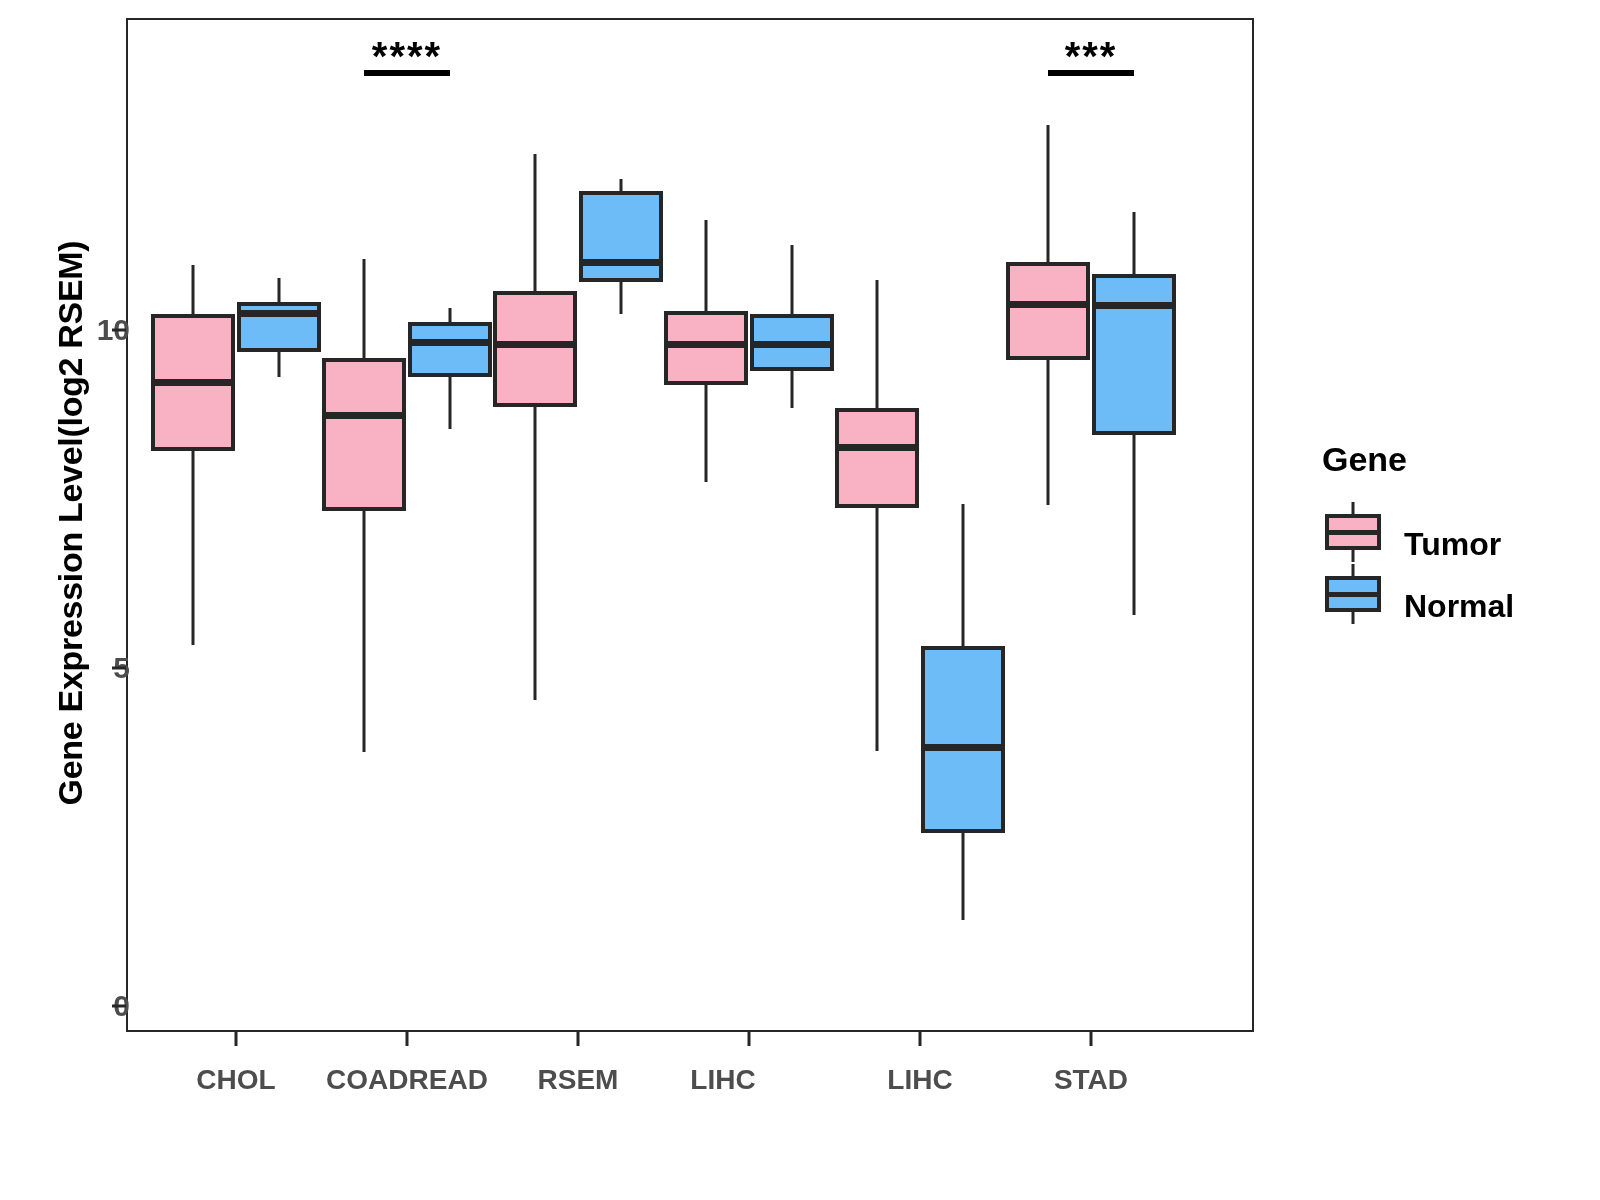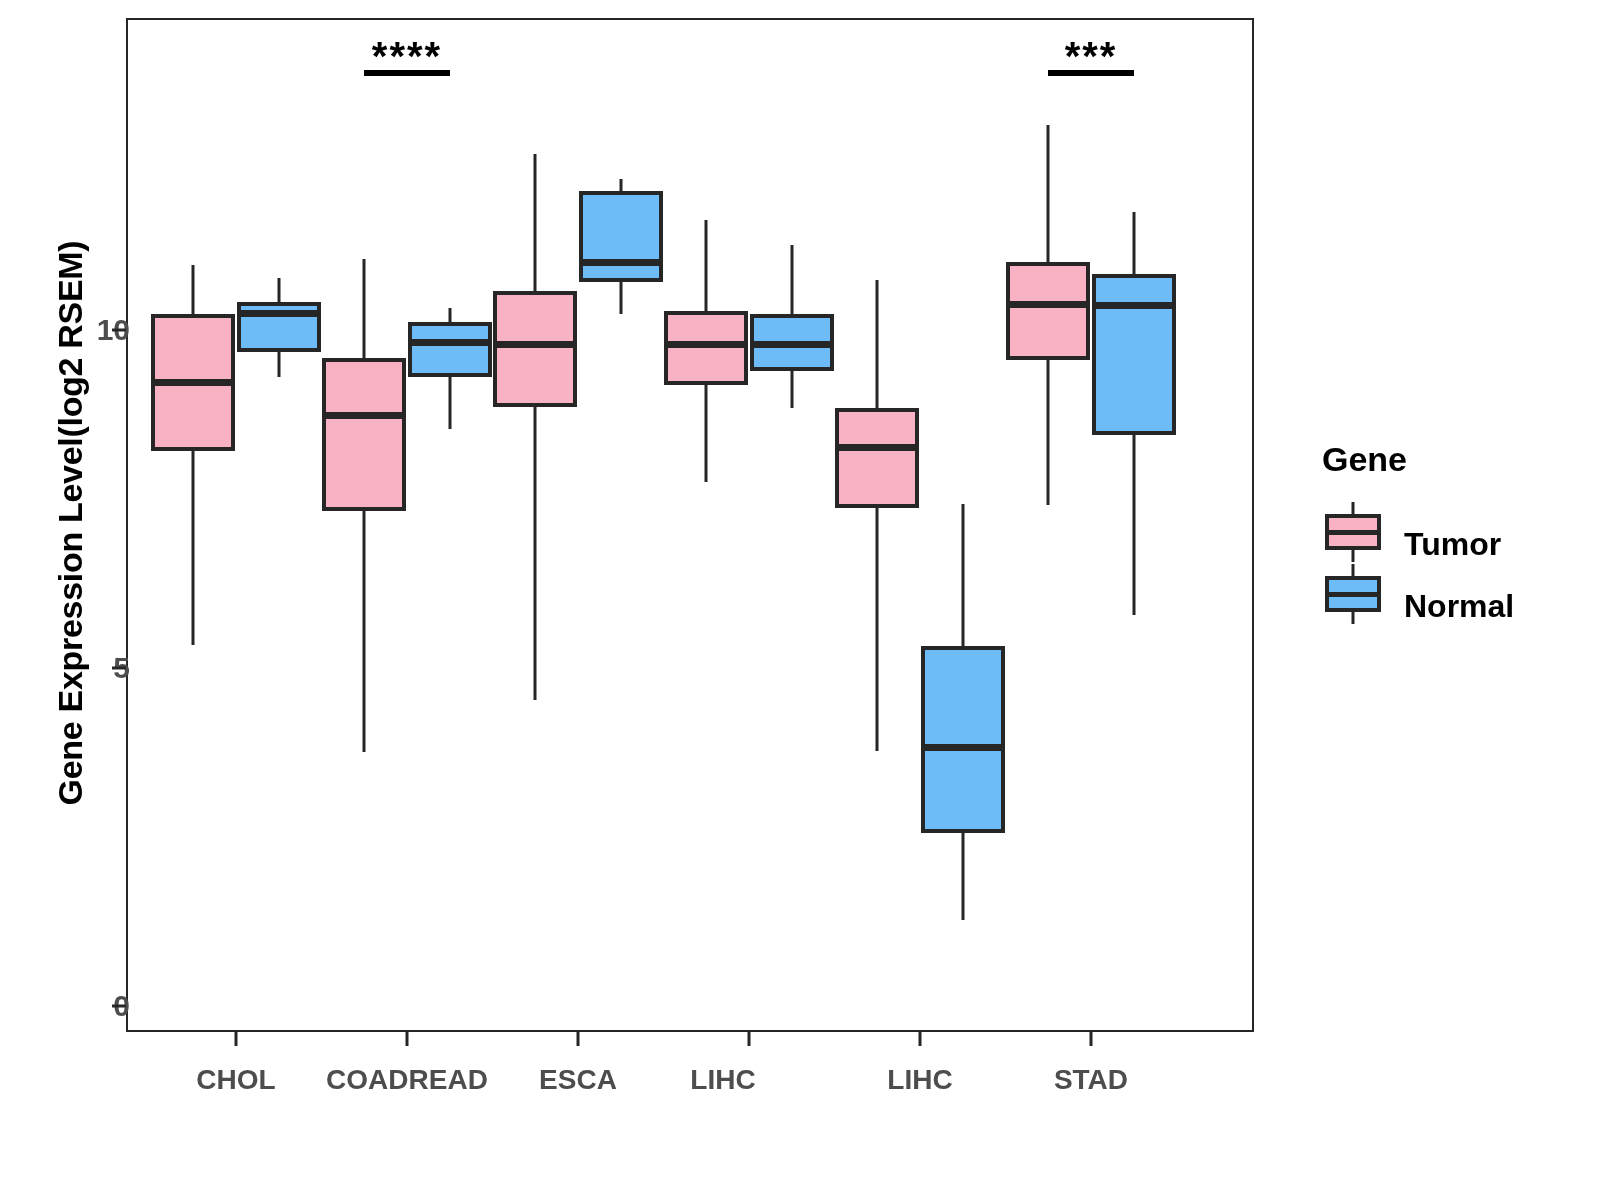--- a/index.html
+++ b/index.html
@@ -64,21 +64,21 @@
       <div class="ytick-mark" style="top: 1006px; left: 112px;"></div>
       <div class="ytick-label" style="top: 668px;">5</div>
       <div class="ytick-mark" style="top: 668px; left: 112px;"></div>
       <div class="ytick-label" style="top: 330px;">10</div>
       <div class="ytick-mark" style="top: 330px; left: 112px;"></div>
       <div class="xtick-mark" style="left: 236px; top: 1032px;"></div>
       <div class="xtick-label" style="left: 236px;">CHOL</div>
       <div class="xtick-mark" style="left: 407px; top: 1032px;"></div>
       <div class="xtick-label" style="left: 407px;">COADREAD</div>
       <div class="xtick-mark" style="left: 578px; top: 1032px;"></div>
-      <div class="xtick-label" style="left: 578px;">ESCA</div>
+      <div class="xtick-label" style="left: 578px;">RSEM</div>
       <div class="xtick-mark" style="left: 749px; top: 1032px;"></div>
       <div class="xtick-label" style="left: 723px;">LIHC</div>
       <div class="xtick-mark" style="left: 920px; top: 1032px;"></div>
       <div class="xtick-label" style="left: 920px;">LIHC</div>
       <div class="xtick-mark" style="left: 1091px; top: 1032px;"></div>
       <div class="xtick-label" style="left: 1091px;">STAD</div>
     </div>
   <div id="boxes-layer">
       <div class="whisker" style="left: 193px; top: 265.104px; height: 379.912px;"></div>
       <div class="box" style="left: 193px; top: 313.776px; width: 84px; height: 137.228px; background: rgb(249, 178, 196);"></div>

